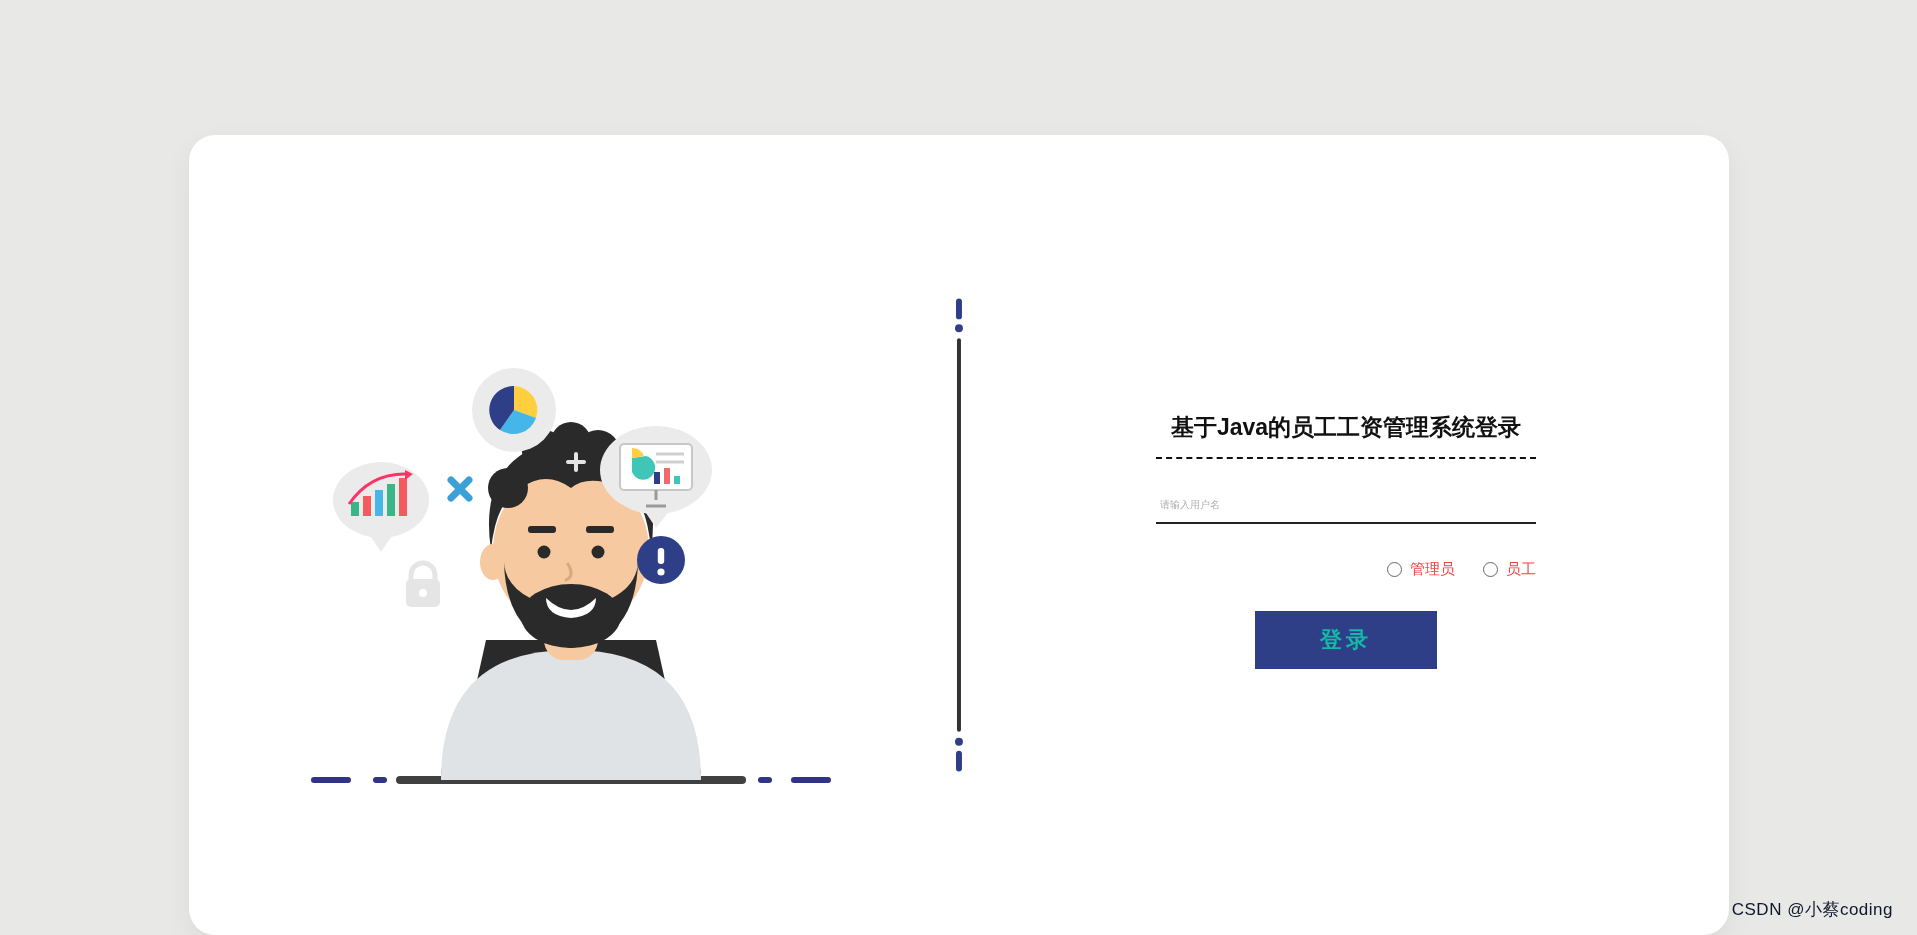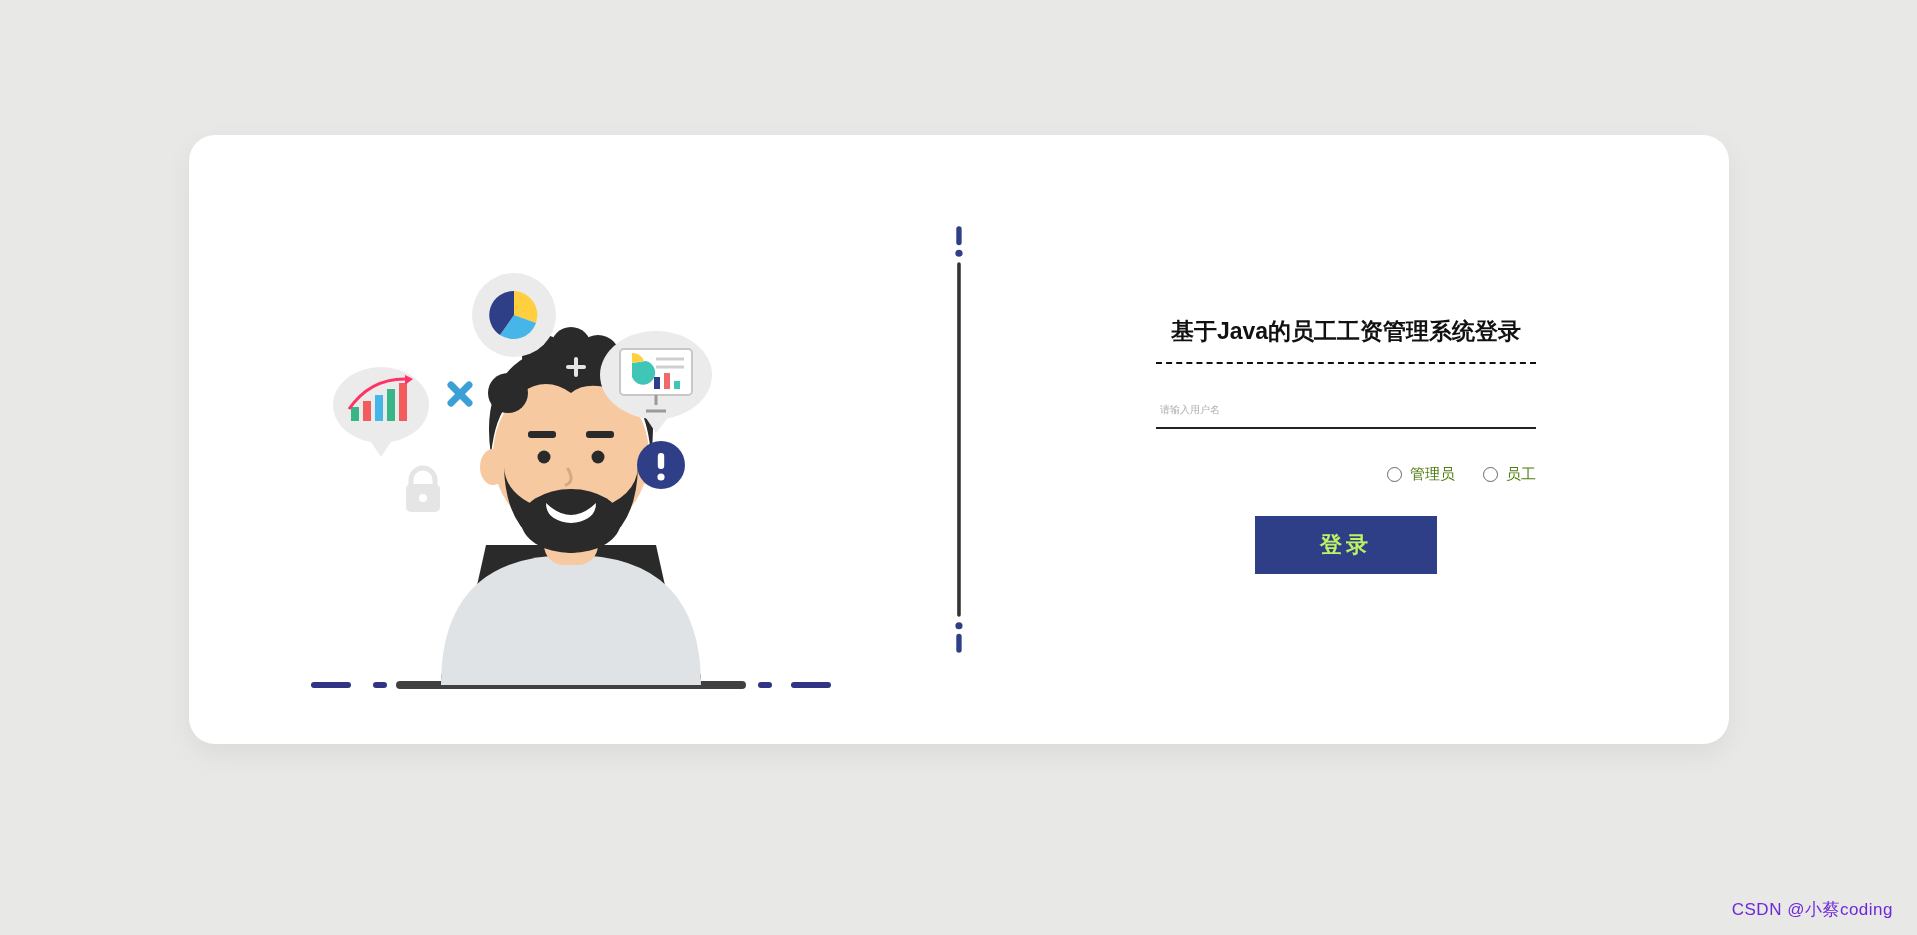--- a/index.html
+++ b/index.html
@@ -9,21 +9,21 @@
   background: #e8e8e7;
   font-family: "Microsoft YaHei", Arial, sans-serif;
   display: flex;
   align-items: flex-start;
   justify-content: center;
   padding-top: 135px;
   position: relative;
 }
 .card {
   width: 1540px;
-  height: 609px;
+  height: 800px;
   background: #fff;
   border-radius: 26px;
   box-shadow: 0 10px 28px rgba(0,0,0,0.06);
   display: flex;
 }
 .left-panel {
   width: 50%;
   position: relative;
   display: flex;
   align-items: center;
@@ -67,52 +67,52 @@
   margin-bottom: 36px;
 }
 .input-line::placeholder { color: #aeaeae; }
 .role-row {
   width: 100%;
   display: flex;
   justify-content: flex-end;
   gap: 28px;
   margin-bottom: 32px;
   font-size: 15px;
-  color: #4d7c0f;
+  color: #ef4444;
 }
 .role-opt {
   display: inline-flex;
   align-items: center;
   gap: 8px;
   cursor: pointer;
 }
 .radio-circle {
   width: 15px;
   height: 15px;
   border: 1.6px solid #666;
   border-radius: 50%;
   display: inline-block;
 }
 .login-btn {
   width: 182px;
   height: 58px;
   background: #2f3f87;
-  color: #bef264;
+  color: #14b8a6;
   border: none;
   font-size: 22px;
   font-weight: 600;
   letter-spacing: 4px;
   cursor: pointer;
 }
 .watermark {
   position: absolute;
   right: 24px;
   bottom: 14px;
   font-size: 17px;
-  color: #6d28d9;
+  color: #0f172a;
   letter-spacing: 0.5px;
 }
 </style>
 </head>
 <body>
 
 <div class="card">
   <div class="left-panel">
     <svg class="illustration" viewBox="0 0 570 530">
 

